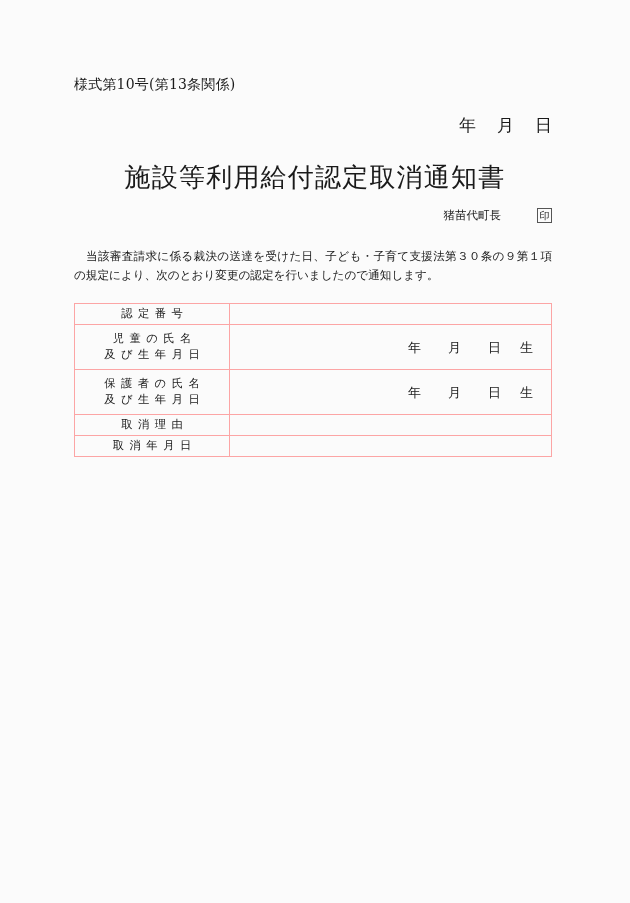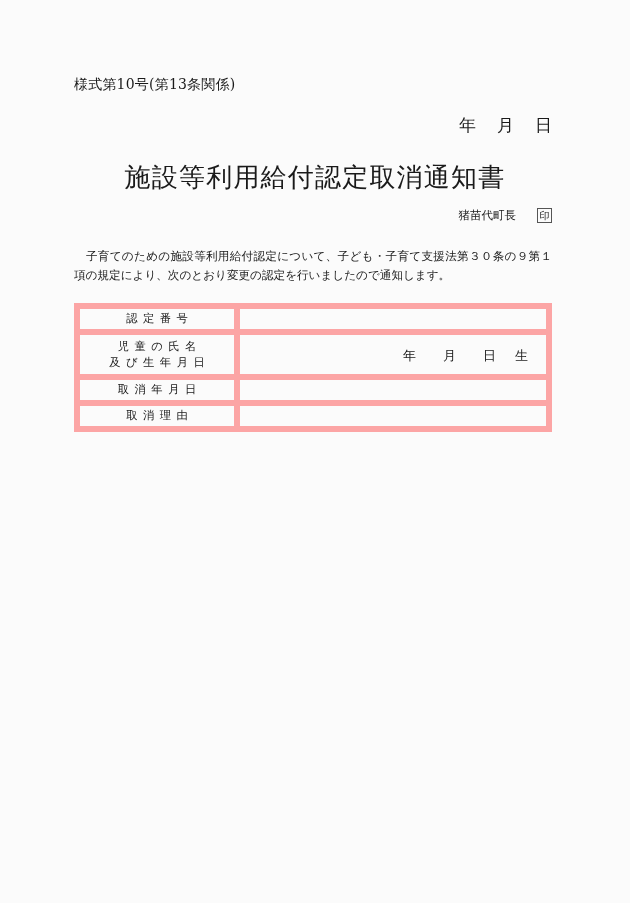--- a/index.html
+++ b/index.html
@@ -63,21 +63,21 @@
   }
 
   .issuer {
     position: absolute;
     right: 78px;
     top: 208px;
     font-size: 11.5px;
     white-space: nowrap;
     display: flex;
     align-items: center;
-    gap: 21px;
+    gap: 36px;
   }
   .seal-box {
     display: inline-flex;
     align-items: center;
     justify-content: center;
     width: 15px;
     height: 15px;
     border: 1px solid #555;
     font-size: 10px;
     line-height: 1;
@@ -98,21 +98,21 @@
   
   .form-table {
     position: absolute;
     left: 74px;
     top: 303px;
     width: 478px;
     border-collapse: collapse;
     table-layout: fixed;
   }
   .form-table td {
-    border: 6px solid #fca5a5;
+    border: 1px solid #fca5a5;
     font-size: 11.3px;
     vertical-align: middle;
     padding: 0;
   }
   .form-table td.label {
     width: 138px;
     text-align: center;
     line-height: 16px;
     padding: 2px 8px;
   }
@@ -170,21 +170,21 @@
     <span class="seg">年</span><span class="seg">月</span><span class="seg last">日</span>
   </div>
 
   <div class="doc-title">施設等利用給付認定取消通知書</div>
 
   <div class="issuer">
     <span>猪苗代町長</span>
     <span class="seal-box">印</span>
   </div>
 
-  <div class="intro">子育てのための施設等利用給付認定について、子ども・子育て支援法第３０条の９第１項の規定により、次のとおり変更の認定を行いましたので通知します。</div>
+  <div class="intro">当該審査請求に係る裁決の送達を受けた日、子ども・子育て支援法第３０条の９第１項の規定により、次のとおり変更の認定を行いましたので通知します。</div>
 
   <table class="form-table">
     <tbody>
 
       <tr class="row-h-single">
         <td class="label">
           <span class="spaced">認定番号</span>
         </td>
         <td class="value">
           <span></span>
@@ -196,34 +196,45 @@
           <span class="spaced">児童の氏名</span>
           <span class="spaced">及び生年月日</span>
         </td>
         <td class="value">
           <div class="birth-line">
             <span class="seg">年</span><span class="seg">月</span><span class="seg tight">日</span><span class="seg last">生</span>
           </div>
         </td>
       </tr>
 
+      <tr class="row-h-double">
+        <td class="label">
+          <span class="spaced">保護者の氏名</span>
+          <span class="spaced">及び生年月日</span>
+        </td>
+        <td class="value">
+          <div class="birth-line">
+            <span class="seg">年</span><span class="seg">月</span><span class="seg tight">日</span><span class="seg last">生</span>
+          </div>
+        </td>
+      </tr>
 
 
       <tr class="row-h-single">
         <td class="label">
+          <span class="spaced">取消理由</span>
+        </td>
+        <td class="value">
+          <span></span>
+        </td>
+      </tr>
+
+      <tr class="row-h-single">
+        <td class="label">
           <span class="spaced">取消年月日</span>
-        </td>
-        <td class="value">
-          <span></span>
-        </td>
-      </tr>
-
-      <tr class="row-h-single">
-        <td class="label">
-          <span class="spaced">取消理由</span>
         </td>
         <td class="value">
           <span></span>
         </td>
       </tr>
 
 
     </tbody>
   </table>
 

